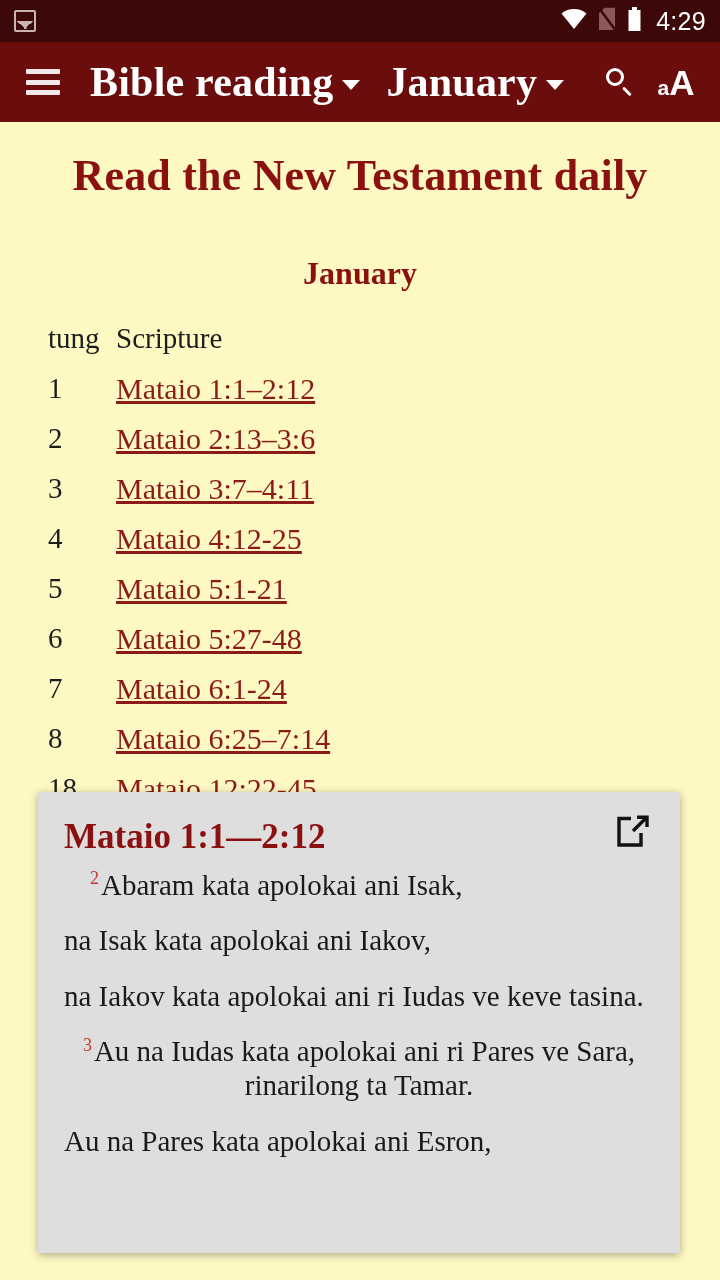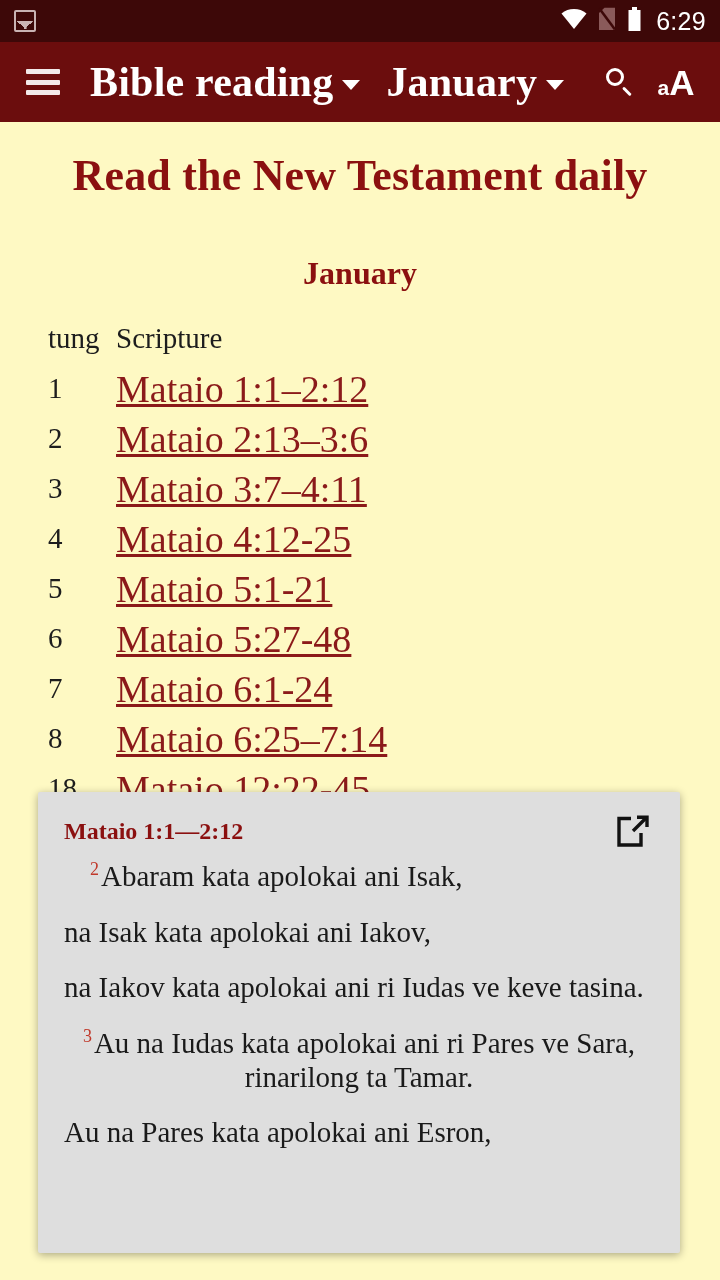--- a/index.html
+++ b/index.html
@@ -201,21 +201,21 @@
     vertical-align: middle;
   }
   .col-date { width: 68px; padding-left: 48px !important; }
   .col-scripture { padding-left: 0 !important; }
   .schedule-table thead th { color: #1d1d1d; }
   .scripture-link {
     color: #8b1a1a;
     text-decoration: underline;
     text-underline-offset: 2px;
     cursor: pointer;
-    font-size: 38px;
+    font-size: 30px;
   }
 
   
   .verse-card {
     position: absolute;
     left: 38px;
     top: 792px;
     width: 642px;
     height: 461px;
     background: #dedede;
@@ -225,21 +225,21 @@
     box-shadow: 0 2px 9px rgba(0,0,0,0.33);
     border-radius: 2px;
   }
   .verse-card-head {
     display: flex;
     align-items: flex-start;
     justify-content: space-between;
   }
   .verse-ref {
     color: #8b1010;
-    font-size: 24px;
+    font-size: 35px;
     font-weight: bold;
     line-height: 1.1;
     padding-top: 4px;
   }
   .open-external {
     width: 34px;
     height: 34px;
     position: relative;
     flex: none;
     cursor: pointer;
@@ -285,21 +285,21 @@
         <path d="M1 6 L6.5 0.8 L17 0.8 L17 23 L1 23 Z" fill="#8a5a5a"></path>
         <path d="M1.2 1.2 L17 22.6" stroke="#3d0808" stroke-width="2.6" fill="none"></path>
       </svg>
     </span>
     <span>
       <svg width="15" height="25" viewBox="0 0 15 25" aria-hidden="true">
         <rect x="5" y="0" width="5" height="3" fill="#ffffff"></rect>
         <rect x="1.5" y="3" width="12" height="21" fill="#ffffff"></rect>
       </svg>
     </span>
-    <span class="status-time">6:29</span>
+    <span class="status-time">4:29</span>
   </div>
 </div>
 
 <div class="app-bar">
   <div class="hamburger">
     <span></span>
       <span></span>
       <span></span>
   </div>
 

